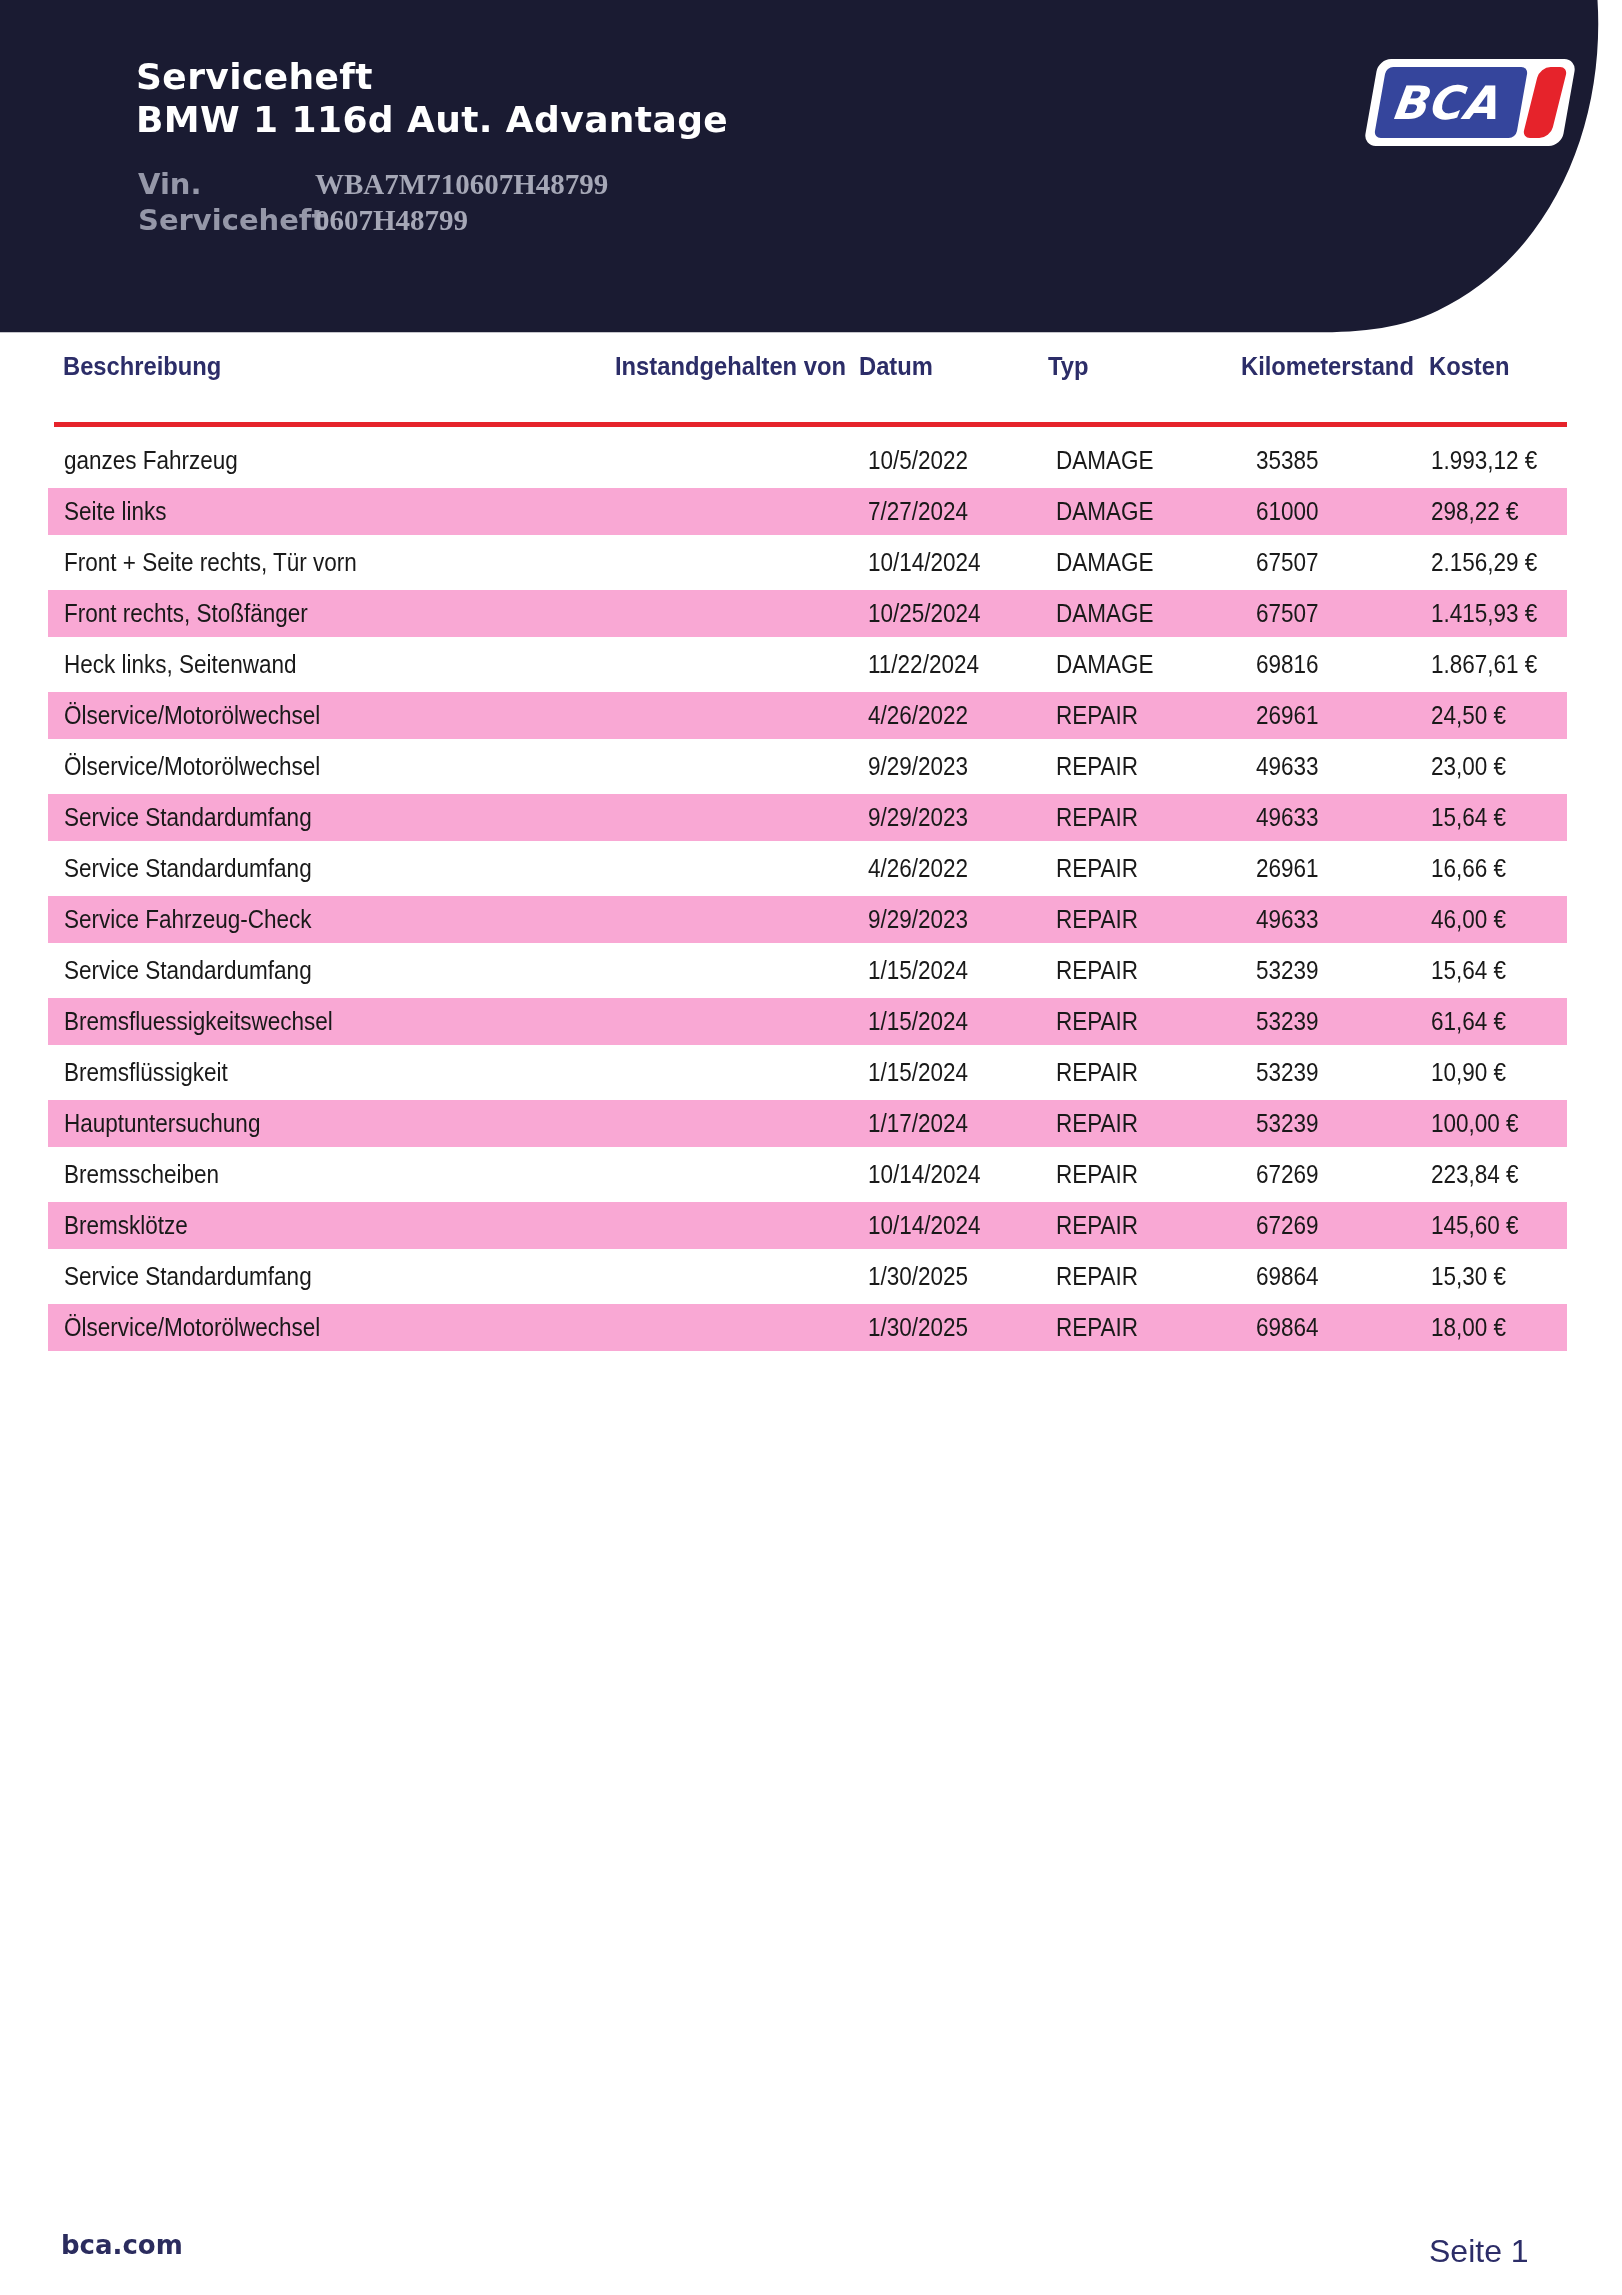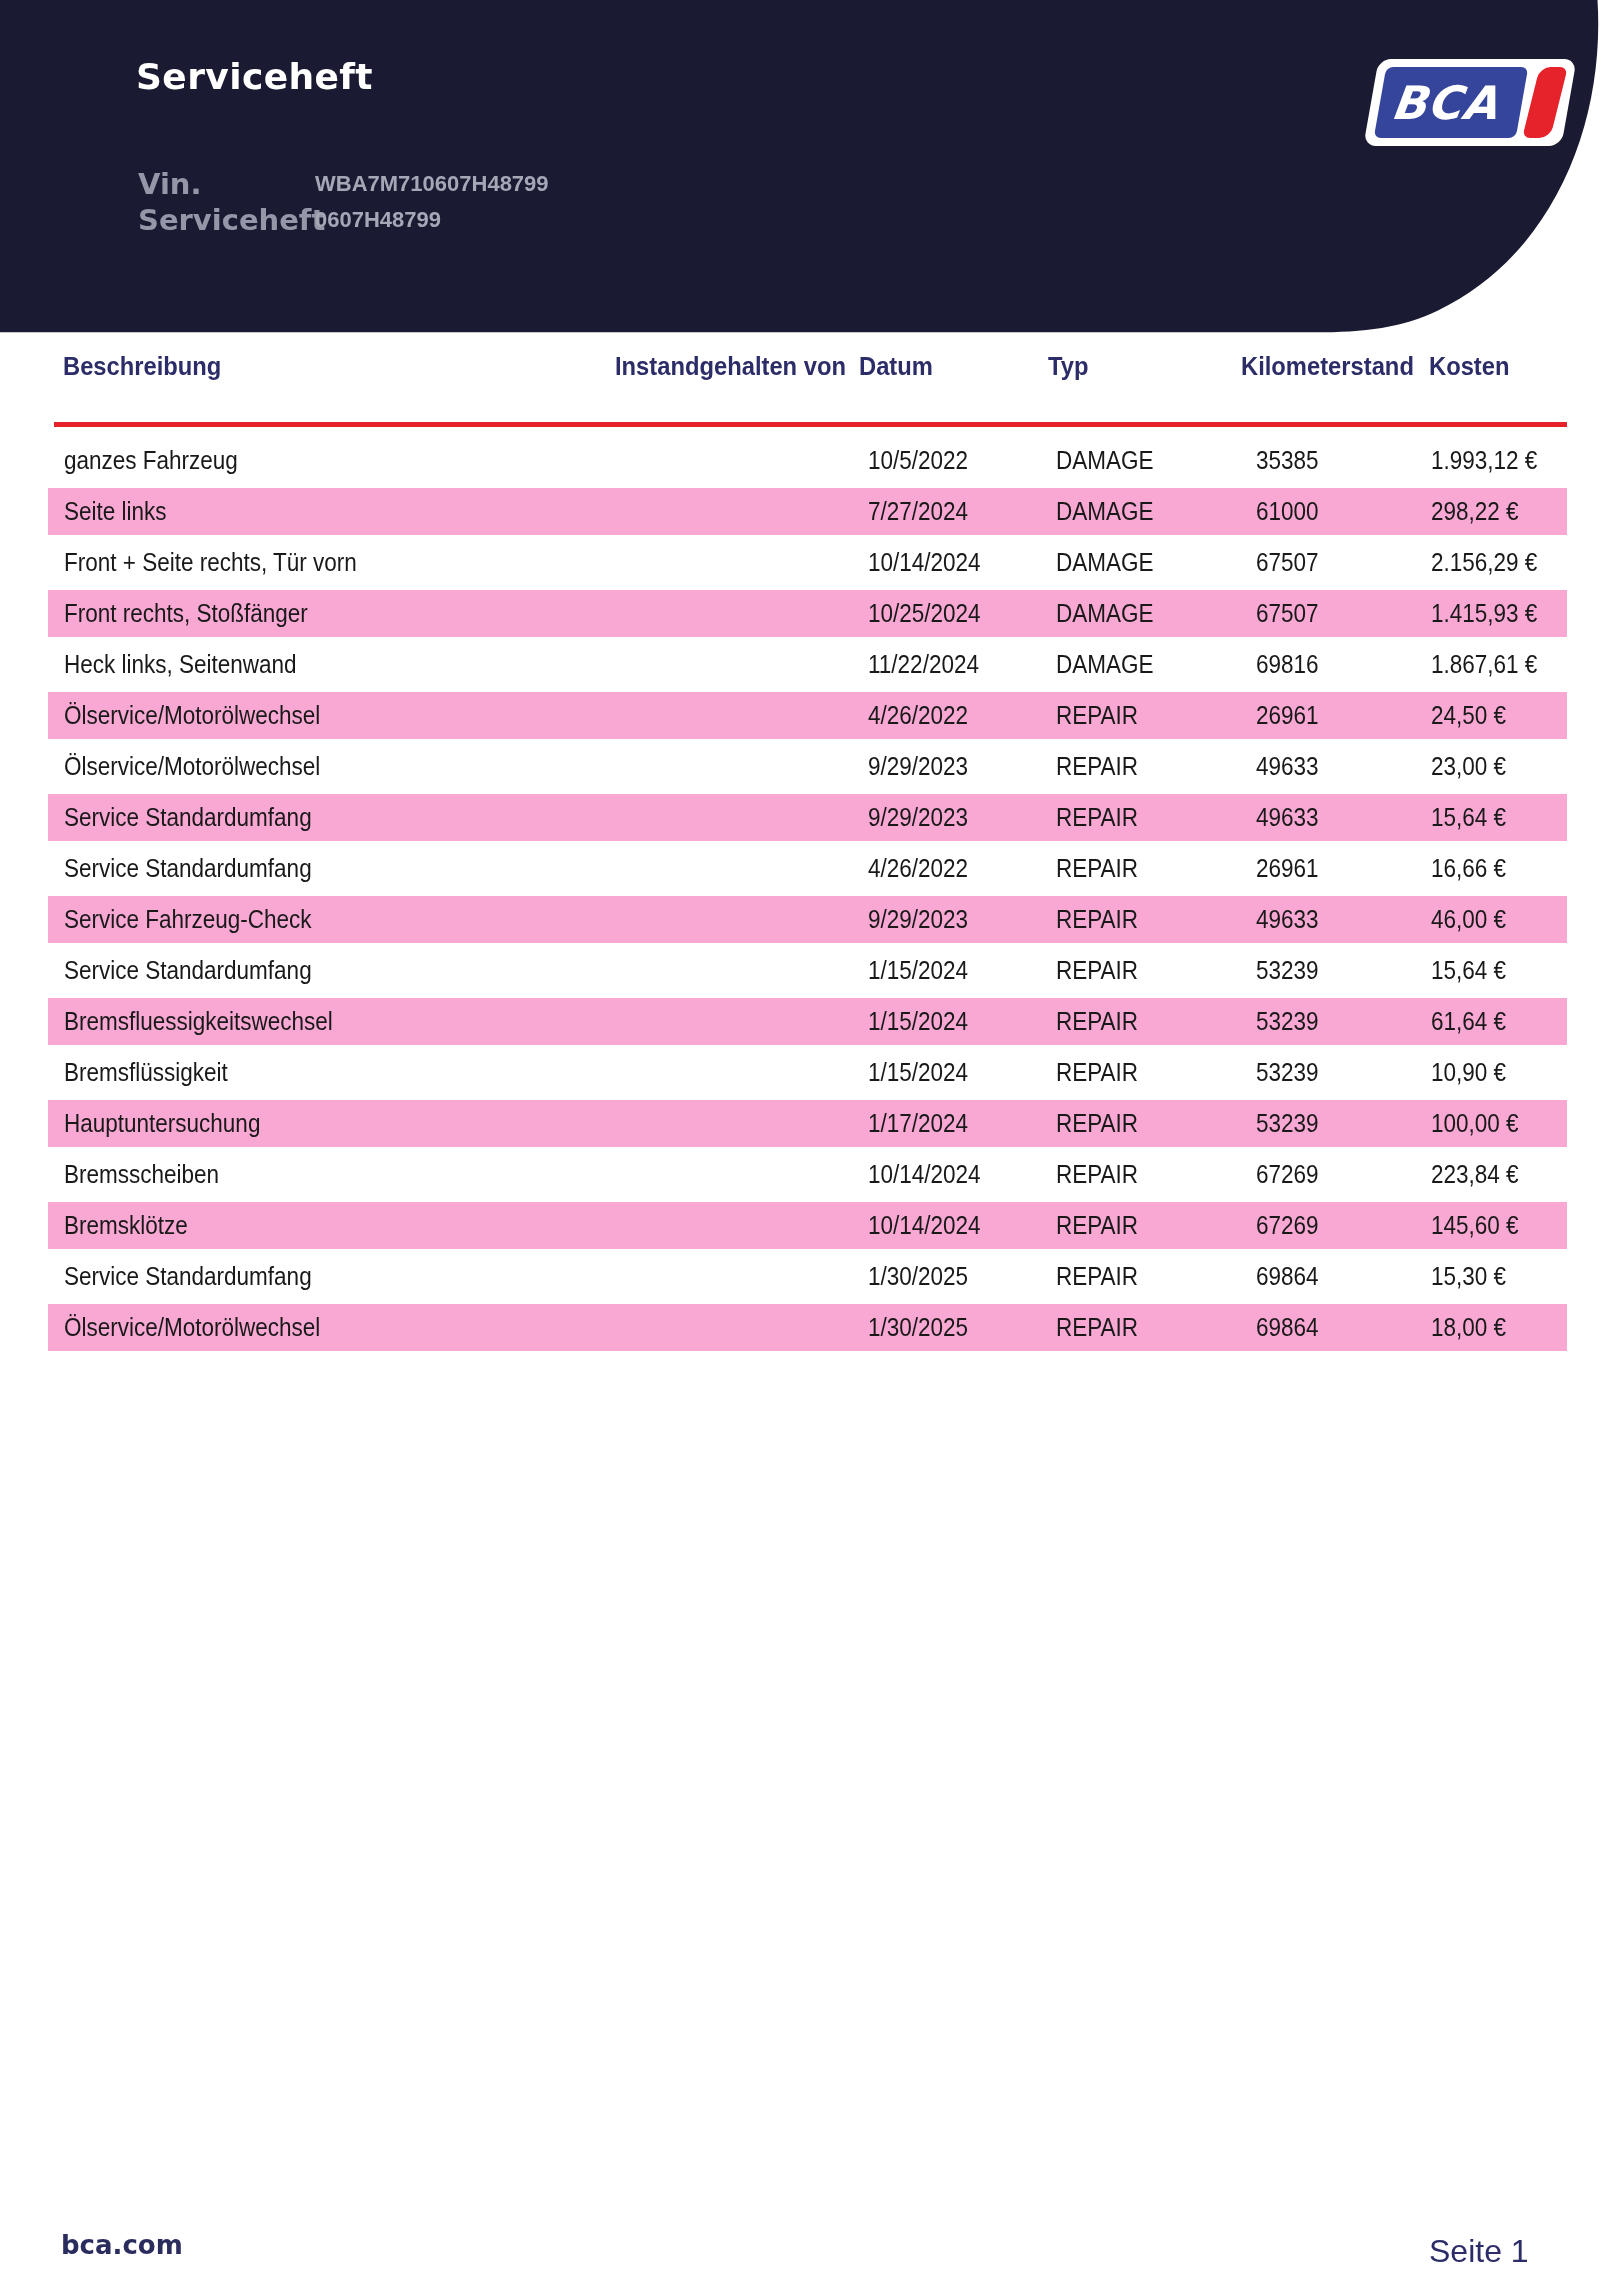--- a/index.html
+++ b/index.html
@@ -9,22 +9,22 @@
 
   
   .header-svg { position:absolute; left:0; top:0; width:1623px; height:340px; display:block; }
   .hdr-text { position:absolute; left:0; top:0; width:1623px; height:332px; color:#fff; }
   .title1 { position:absolute; left:136px; top:54px; font-family:"DejaVu Sans", sans-serif;
             font-weight:bold; font-size:36px; line-height:45px; letter-spacing:0.4px; color:#ffffff; }
   .title2 { position:absolute; left:136px; top:97px; font-family:"DejaVu Sans", sans-serif;
             font-weight:bold; font-size:36px; line-height:45px; letter-spacing:0.4px; color:#ffffff; }
   .meta-label { position:absolute; left:138px; font-family:"DejaVu Sans", sans-serif;
             font-weight:bold; font-size:29px; line-height:36px; color:#9597a8;text-align:center; }
-  .meta-value { position:absolute; left:315px; font-family:Liberation Sans, sans-serif;
-            font-weight:bold; font-size:22px; line-height:36px; color:#a5a7b6; }
+  .meta-value { position:absolute; left:315px; font-family:Liberation Serif, serif;
+            font-weight:bold; font-size:29px; line-height:36px; color:#a5a7b6; }
   .row-vin { top:166px; } .row-plate { top:202px; }
 
   
   .logo { position:absolute; left:1371px; top:59px; width:198px; height:87px; }
   .logo-white { position:absolute; inset:0; background:#ffffff; border-radius:12.4px; transform:skewX(-10deg); }
   .logo-blue { position:absolute; left:8.5px; top:7.7px; width:142px; height:71px; background:#35459c;
                border-radius:7px; transform:skewX(-10deg); display:flex; align-items:center; justify-content:center; }
   .logo-blue span { font-family:"DejaVu Sans", sans-serif; font-weight:bold; font-style:italic;
                font-size:46px; color:#ffffff; letter-spacing:0.8px; padding-right:3.1px; }
   .logo-red { position:absolute; left:160px; top:7.7px; width:28px; height:71px; background:#e6232b;
@@ -57,20 +57,21 @@
 <body>
 
 <div class="page">
 
   <svg class="header-svg" viewBox="0 0 2100 440" preserveAspectRatio="none" aria-hidden="true">
     <path d="M0,0 H2067 C2077,160 2010,330 1860,402 C1815,424 1766,430 1700,430 H0 Z" fill="#1a1b32"></path>
   </svg>
 
   <div class="hdr-text">
     <div class="title1">Serviceheft</div>
+    <div class="title2">BMW 1 116d Aut. Advantage</div>
 
     <div class="meta-label row-vin">Vin.</div>
     <div class="meta-value row-vin">WBA7M710607H48799</div>
     <div class="meta-label row-plate">Serviceheft</div>
     <div class="meta-value row-plate">0607H48799</div>
 
     <div class="logo">
       <div class="logo-white"></div>
       <div class="logo-blue">
         <span>BCA</span>

